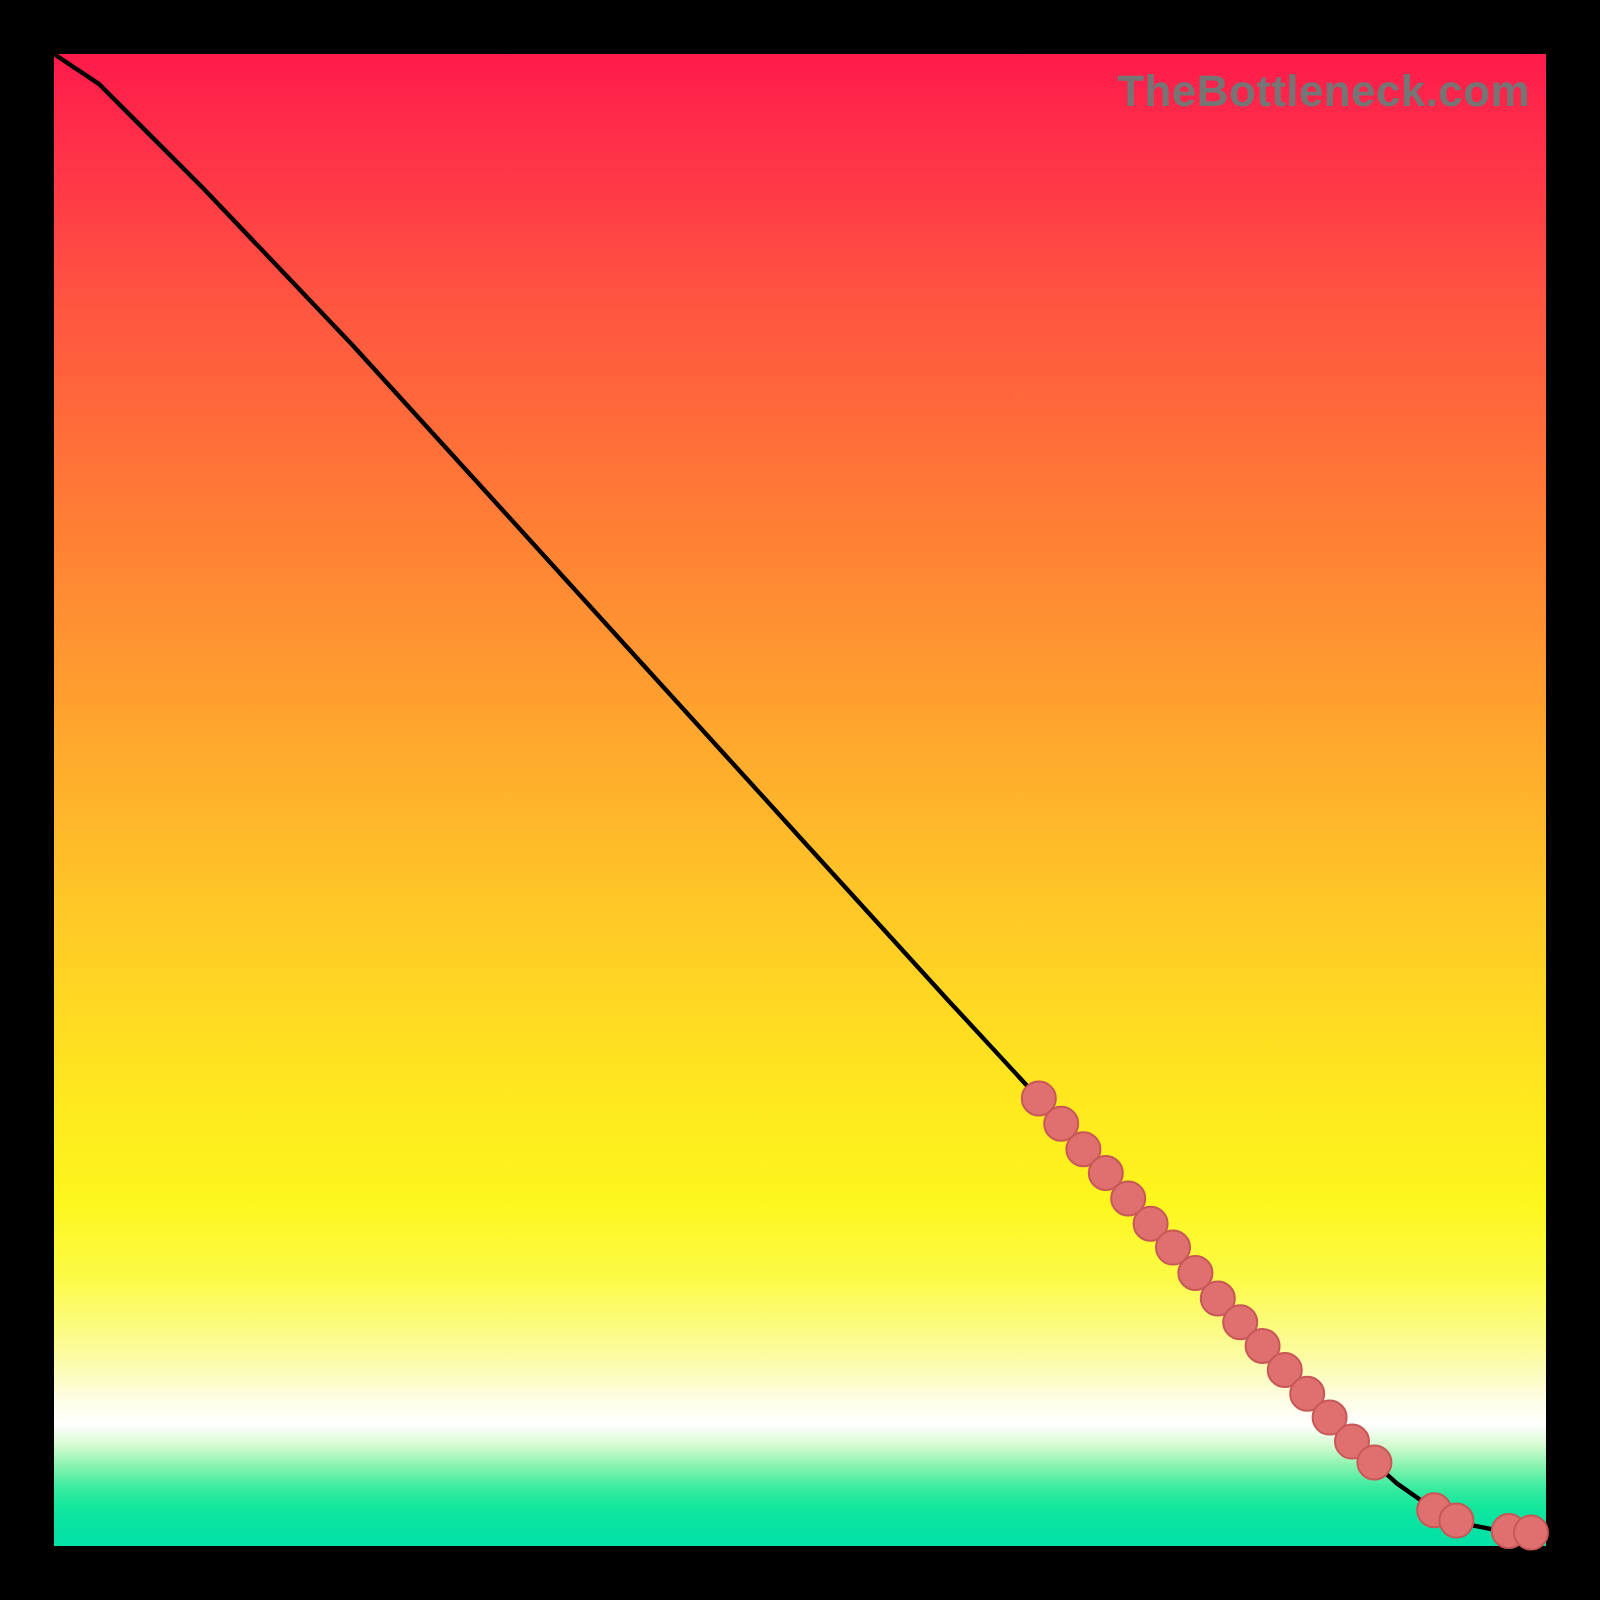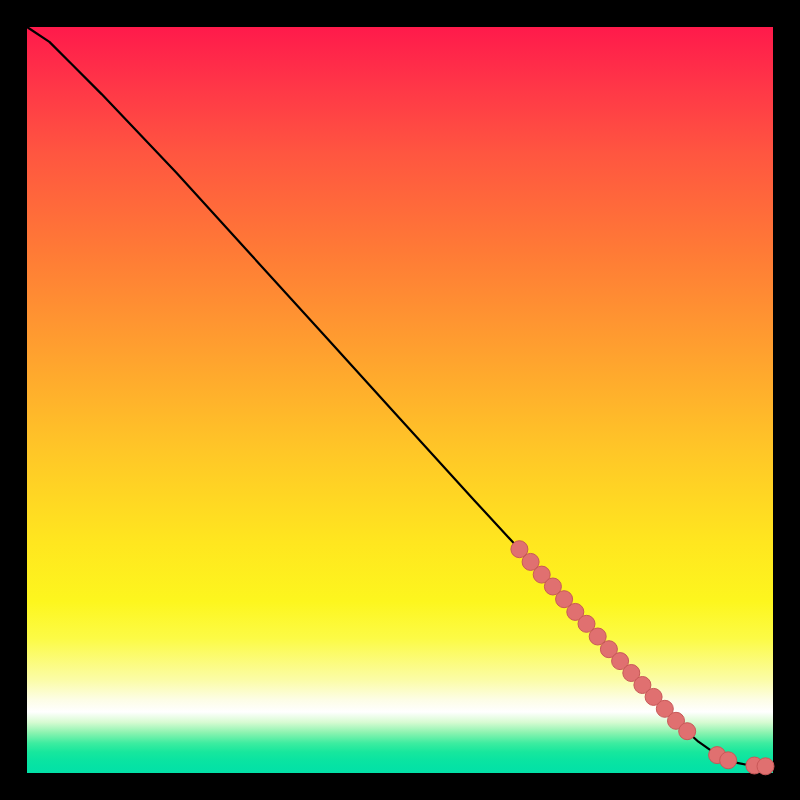--- a/index.html
+++ b/index.html
@@ -75,20 +75,21 @@
     fill: #e07070;
     stroke: #c85858;
     stroke-width: 1;
   }
 </style>
 </head>
 <body>
 
 <div class="frame">
   <div class="plot-area">
+    <div class="watermark">TheBottleneck.com</div>
     <svg class="overlay" viewBox="0 0 746 746">
       <path id="curve-path" class="curve" d="M0.0 0.0 L22.4 14.9 L44.8 37.3 L74.6 67.1 L149.2 145.5 L223.8 227.5 L298.4 309.6 L373.0 391.7 L447.6 473.7 L492.4 522.2 L522.2 555.8 L559.5 596.8 L596.8 637.8 L634.1 678.9 L656.5 701.2 L671.4 714.7 L686.3 725.1 L697.5 731.1 L708.7 735.6 L723.6 738.5 L734.8 738.9 L746.0 739.3"></path>
       <g id="markers-group">
           <circle cx="492.4" cy="522.2" r="8.5" class="marker"></circle>
           <circle cx="503.6" cy="534.9" r="8.5" class="marker"></circle>
           <circle cx="514.7" cy="547.6" r="8.5" class="marker"></circle>
           <circle cx="525.9" cy="559.5" r="8.5" class="marker"></circle>
           <circle cx="537.1" cy="572.2" r="8.5" class="marker"></circle>
           <circle cx="548.3" cy="584.9" r="8.5" class="marker"></circle>
           <circle cx="559.5" cy="596.8" r="8.5" class="marker"></circle>

